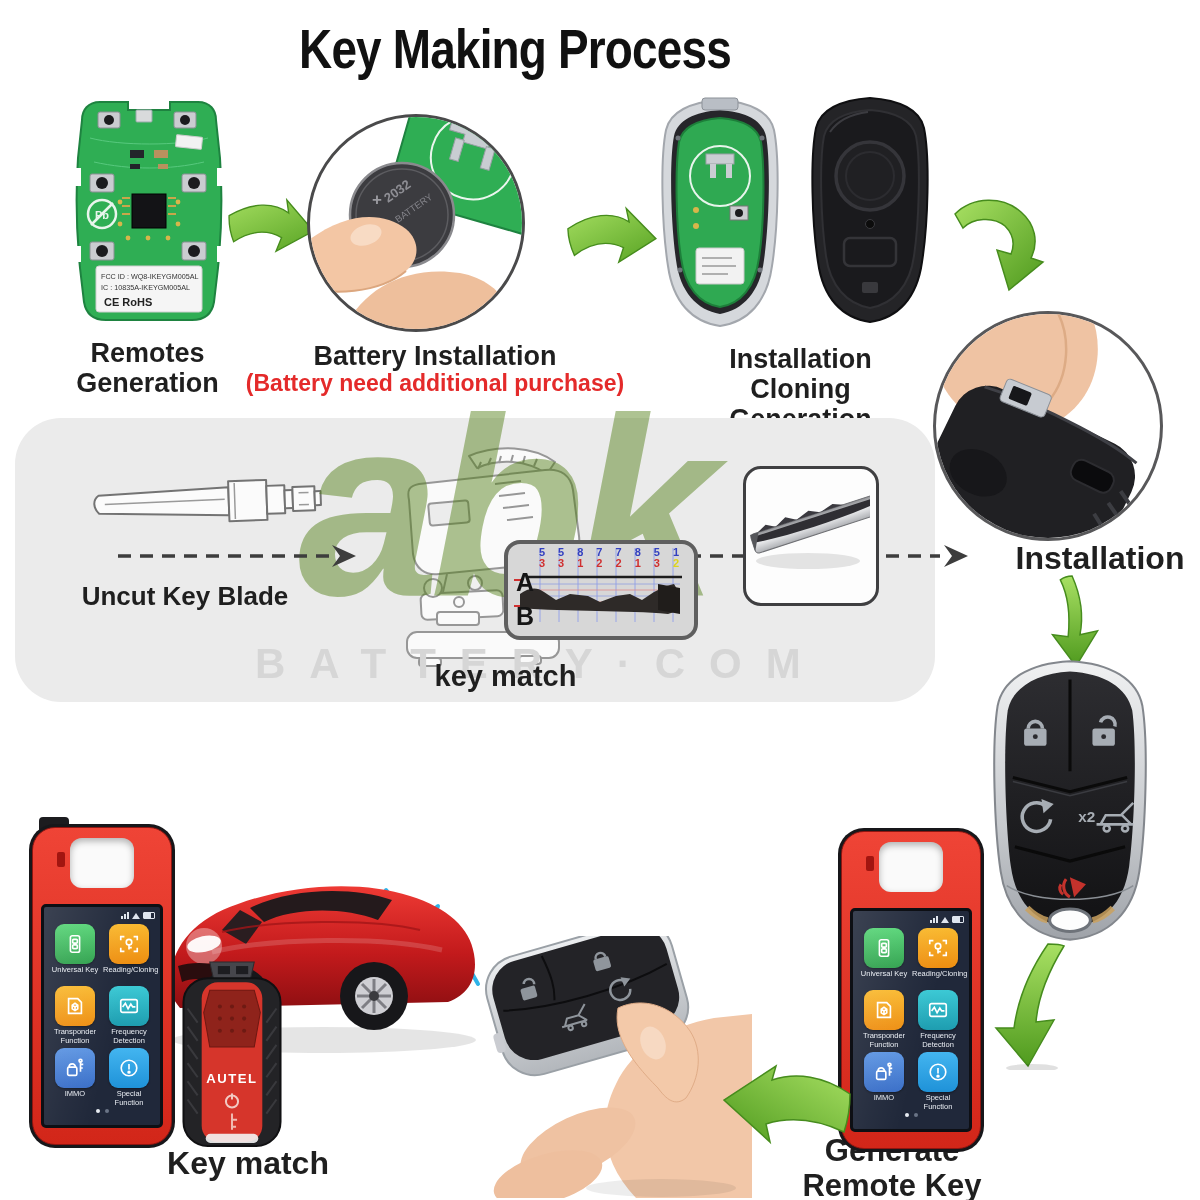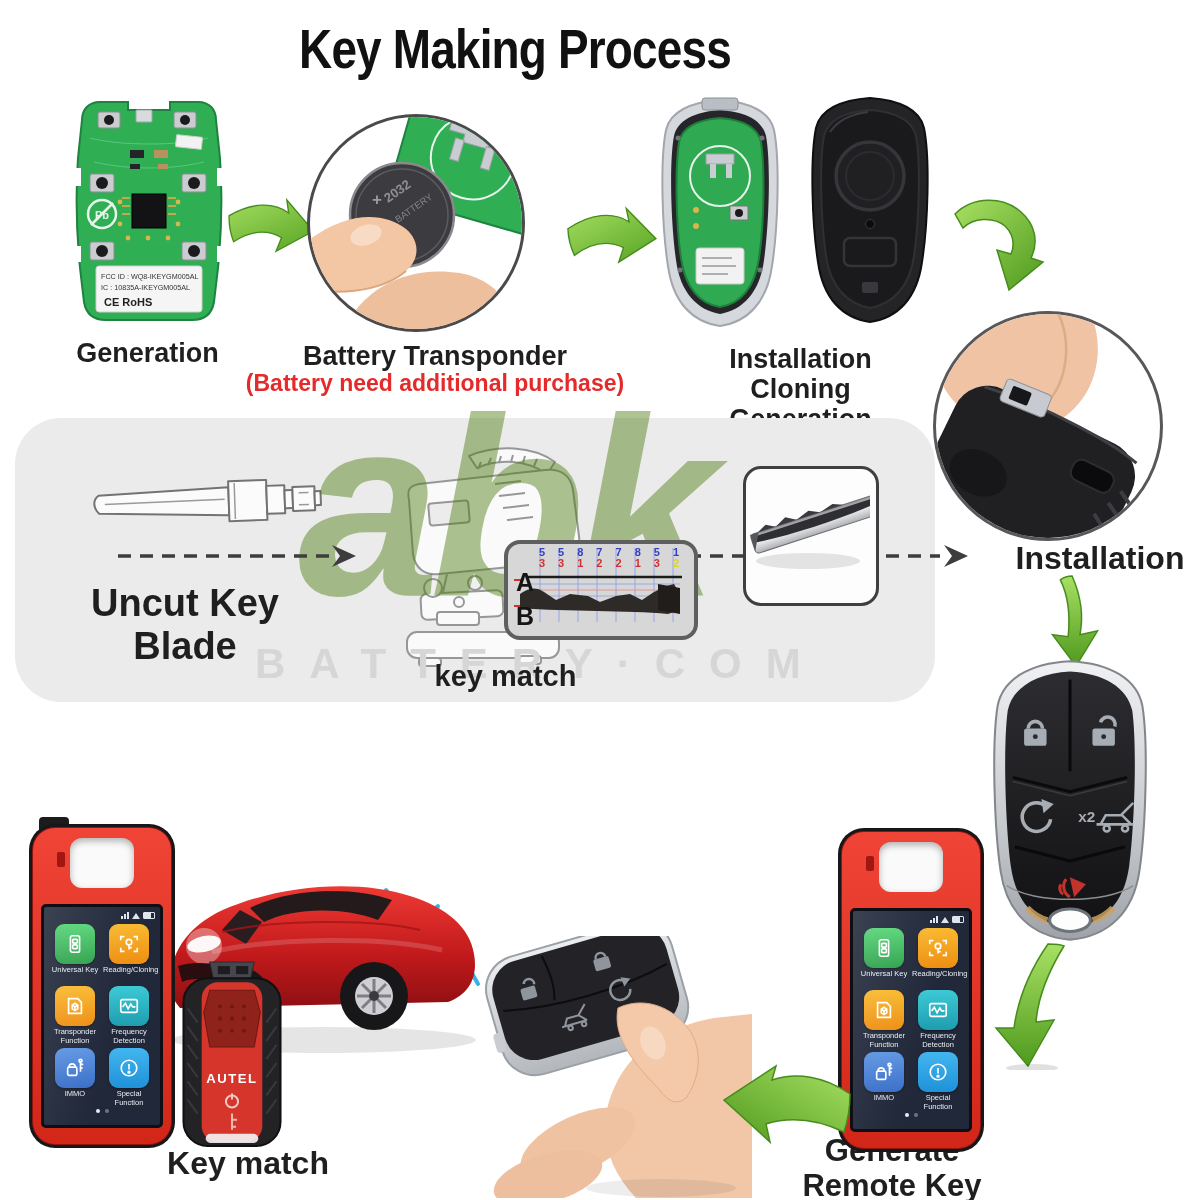--- a/index.html
+++ b/index.html
@@ -112,20 +112,21 @@
   </g>
   <g>
     <rect x="26" y="168" width="106" height="46" rx="3" fill="#f5f5f5" stroke="#cfcfcf"></rect>
     <text x="31" y="181" font-size="7.2" fill="#333">FCC ID : WQ8-IKEYGM005AL</text>
     <text x="31" y="192" font-size="7.2" fill="#333">IC :  10835A-IKEYGM005AL</text>
     <text x="34" y="208" font-size="11" font-weight="bold" fill="#222">CE  RoHS</text>
   </g>
   <rect x="106" y="38" width="26" height="12" rx="1" fill="#f2f2f2" stroke="#ccc" transform="rotate(6 119 44)"></rect>
 </svg>
 <div class="abs step-label" style="left:45px;top:338px;width:205px;font-size:27px">
+  <div>Remotes</div>
   <div>Generation</div>
 </div>
 
 <svg class="abs" style="left:222px;top:192px;transform:rotate(8deg)" width="92" height="90" viewBox="0 0 102 95">
   <defs>
       <linearGradient id="g1" x1="0" y1="0" x2="1" y2="1">
     <stop offset="0" stop-color="#a8e063"></stop>
         <stop offset="1" stop-color="#56a222"></stop>
       </linearGradient>
     </defs>
@@ -155,21 +156,21 @@
       <text x="88" y="106" font-size="9.5" fill="#84848a" transform="rotate(-35 88 106)">BATTERY</text>
     </g>
     <g>
       <path d="M-10,130 C30,96 70,92 96,112 C110,124 110,142 96,154 C70,176 20,180 -10,168 Z" fill="#f3c6a4"></path>
       <ellipse cx="56" cy="118" rx="16" ry="10" fill="#f8ddc8" opacity=".9" transform="rotate(-18 56 118)"></ellipse>
       <path d="M34,212 C54,170 98,148 150,156 C182,162 202,184 206,212 Z" fill="#eebf9c"></path>
       <path d="M-10,168 C20,180 70,176 96,154" stroke="#dca77f" stroke-width="2" fill="none"></path>
     </g>
   </svg>
 </div>
-<div class="abs step-label" style="left:270px;top:341px;width:330px;font-size:27px">Battery Transponder</div>
+<div class="abs step-label" style="left:270px;top:341px;width:330px;font-size:27px">Battery Installation</div>
 <div class="abs small-note" style="left:235px;top:371px;width:400px;font-size:23px">(Battery need additional purchase)</div>
 
 <svg class="abs" style="left:562px;top:202px;transform:rotate(4deg)" width="95" height="92" viewBox="0 0 102 95">
   <defs>
       <linearGradient id="g2" x1="0" y1="0" x2="1" y2="1">
     <stop offset="0" stop-color="#a8e063"></stop>
         <stop offset="1" stop-color="#56a222"></stop>
       </linearGradient>
     </defs>
   <path d="M5,30 C28,12 52,8 70,18 L66,4 L100,34 L62,62 L66,46 C48,39 30,44 14,58 C9,49 6,40 5,30 Z" fill="url(#g2)" stroke="#468c1d" stroke-width="1.5"></path>
@@ -267,21 +268,21 @@
     <path d="M18,39 L138,38 M148,22 v36 M212,34 h10 M212,46 h10" stroke="#9a9a9a" stroke-width="1.5" fill="none"></path>
   </svg>
 
   <svg class="abs z3" style="left:95px;top:118px" width="895" height="40" viewBox="0 0 895 40">
     <line x1="8" y1="20" x2="220" y2="20" stroke="#3d3d3d" stroke-width="3.5" stroke-dasharray="13 9"></line>
     <path d="M246,20 L222,9 L230,20 L222,31 Z" fill="#3d3d3d"></path>
     <line x1="578" y1="20" x2="830" y2="20" stroke="#3d3d3d" stroke-width="3.5" stroke-dasharray="13 9"></line>
     <path d="M858,20 L834,9 L842,20 L834,31 Z" fill="#3d3d3d"></path>
   </svg>
 
-  <div class="abs step-label z4" style="left:55px;top:164px;width:230px;font-size:38px">Uncut Key Blade</div>
+  <div class="abs step-label z4" style="left:55px;top:164px;width:230px;font-size:26px">Uncut Key Blade</div>
 
   <svg class="abs z1" style="left:362px;top:22px" width="222" height="236" viewBox="0 0 222 236">
     <g stroke="#979797" stroke-width="2" fill="#fafafa" stroke-linejoin="round">
       <path d="M92,16 C120,4 156,6 178,22 L170,34 C150,20 122,18 100,28 Z"></path>
       <path d="M104,22 l-3,7 M114,18 l-3,7 M124,16 l-2,7 M136,15 l-2,7 M148,16 l-2,7 M160,19 l-3,7"></path>
       <path d="M42,44 L168,30 C184,28 194,36 196,50 L202,96 C204,110 196,120 182,122 L62,134 C48,136 38,128 36,114 L32,60 C30,50 32,46 42,44 Z"></path>
       <rect x="52" y="62" width="40" height="22" rx="3" transform="rotate(-5 72 73)" fill="#ececec"></rect>
       <path d="M118,44 l26,-3 M122,56 l26,-3 M126,68 l26,-3 M130,80 l26,-3"></path>
       <path d="M70,134 L66,152 M160,126 L166,144"></path>
       <rect x="44" y="152" width="82" height="26" rx="6" transform="rotate(-3 85 165)"></rect>

